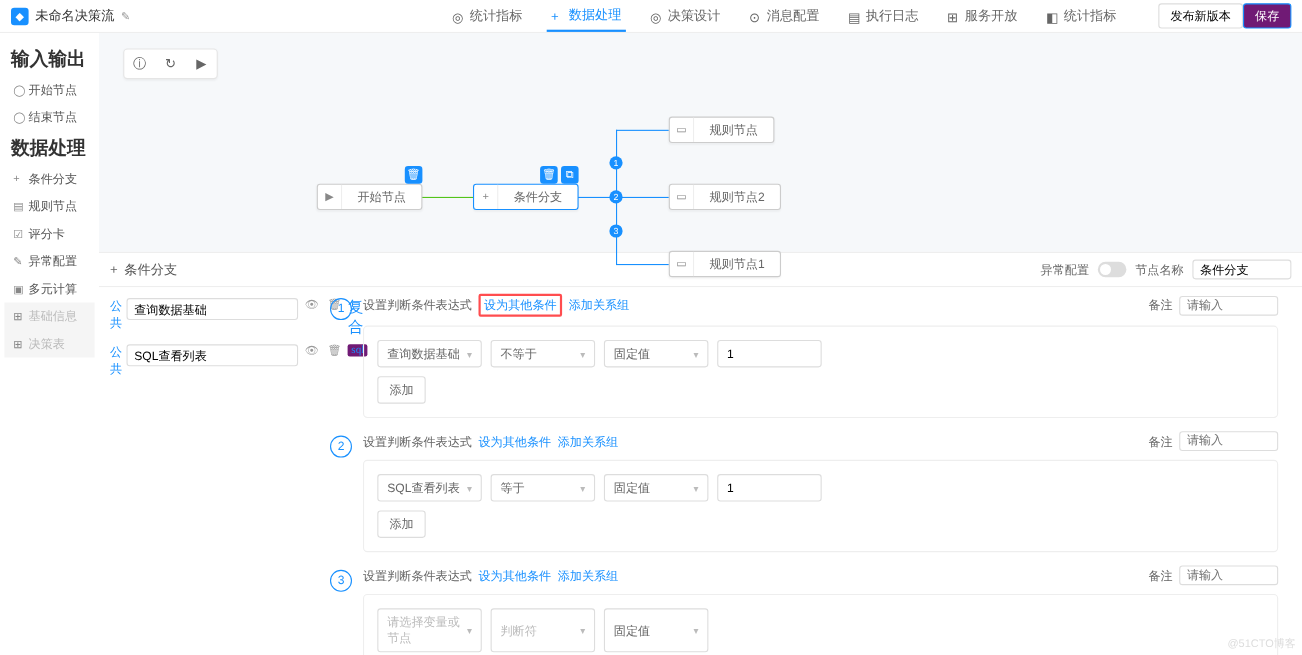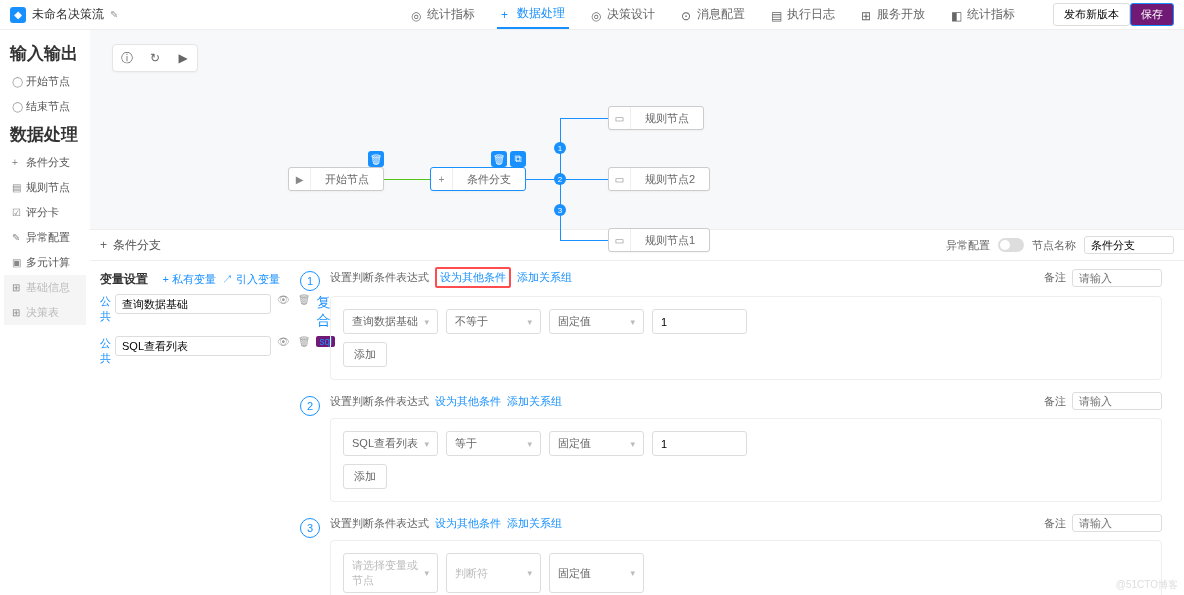--- a/index.html
+++ b/index.html
@@ -49,21 +49,21 @@
 .lower-body { display:flex; }
 .var-panel { width:200px; padding:10px; }
 .var-head { display:flex; align-items:center; font-size:12px; margin-bottom:6px;}
 .var-links { margin-left:auto; display:flex; gap:6px; font-size:11px; }
 .var-links a { color:#1890ff; cursor:pointer;}
 .var-row { display:flex; align-items:flex-start; gap:4px; margin-bottom:6px;}
 .var-scope { color:#1890ff; font-size:11px; width:26px;}
 .var-input { border:1px solid #ddd; padding:3px 6px; font-size:11px; flex:1; border-radius:3px;}
 .var-ico { color:#999; font-size:10px; cursor:pointer; padding:0 2px;}
 .var-act { color:#1890ff; font-size:14px; cursor:pointer; width:24px; text-align:center;}
-.var-tag { background:#701a75; color:#1890ff; font-size:10px; border-radius:2px; padding:0 3px;}
+.var-tag { background:#701a75; color:#1890ff; font-size:10px; border-radius:2px; padding:0 3px;font-family:Liberation Serif, serif;}
 
 .cond-panel { flex:1; padding:6px 22px 20px 10px; }
 .cond-block { display:flex; margin-bottom:12px;}
 .cond-num { width:20px; height:20px; border:1px solid #1890ff; color:#1890ff; border-radius:50%; display:flex; align-items:center; justify-content:center; font-size:11px; margin:4px 10px 0 0;}
 .cond-body { flex:1; }
 .cond-top { display:flex; align-items:center; gap:6px; font-size:11px; margin-bottom:8px;}
 .cond-top .lbl { color:#666;}
 .cond-top a { color:#1890ff; cursor:pointer;}
 .highlight-box { border:2px solid #ff4d4f; padding:1px 3px; border-radius:2px;}
 .remark { margin-left:auto; display:flex; align-items:center; gap:6px; color:#666;}
@@ -216,27 +216,20 @@
         <div class="lh-right">
           <span>异常配置</span>
           <div class="switch"></div>
           <span>节点名称</span>
           <input class="tiny-input" value="条件分支" style="">
         </div>
       </div>
 
       <div class="lower-body">
         <div class="var-panel">
-          <div class="var-head">
-            <span style="font-weight:600;">变量设置</span>
-            <div class="var-links">
-              <a>+ 私有变量</a>
-              <a>↗ 引入变量</a>
-            </div>
-          </div>
           <div class="var-row">
             <span class="var-scope">公共</span>
             <input class="var-input" value="查询数据基础" style="">
             <span class="var-ico">👁</span>
             <span class="var-ico">🗑</span>
             <span class="var-act">复合</span>
           </div>
           <div class="var-row">
             <span class="var-scope">公共</span>
             <input class="var-input" value="SQL查看列表" style="">

